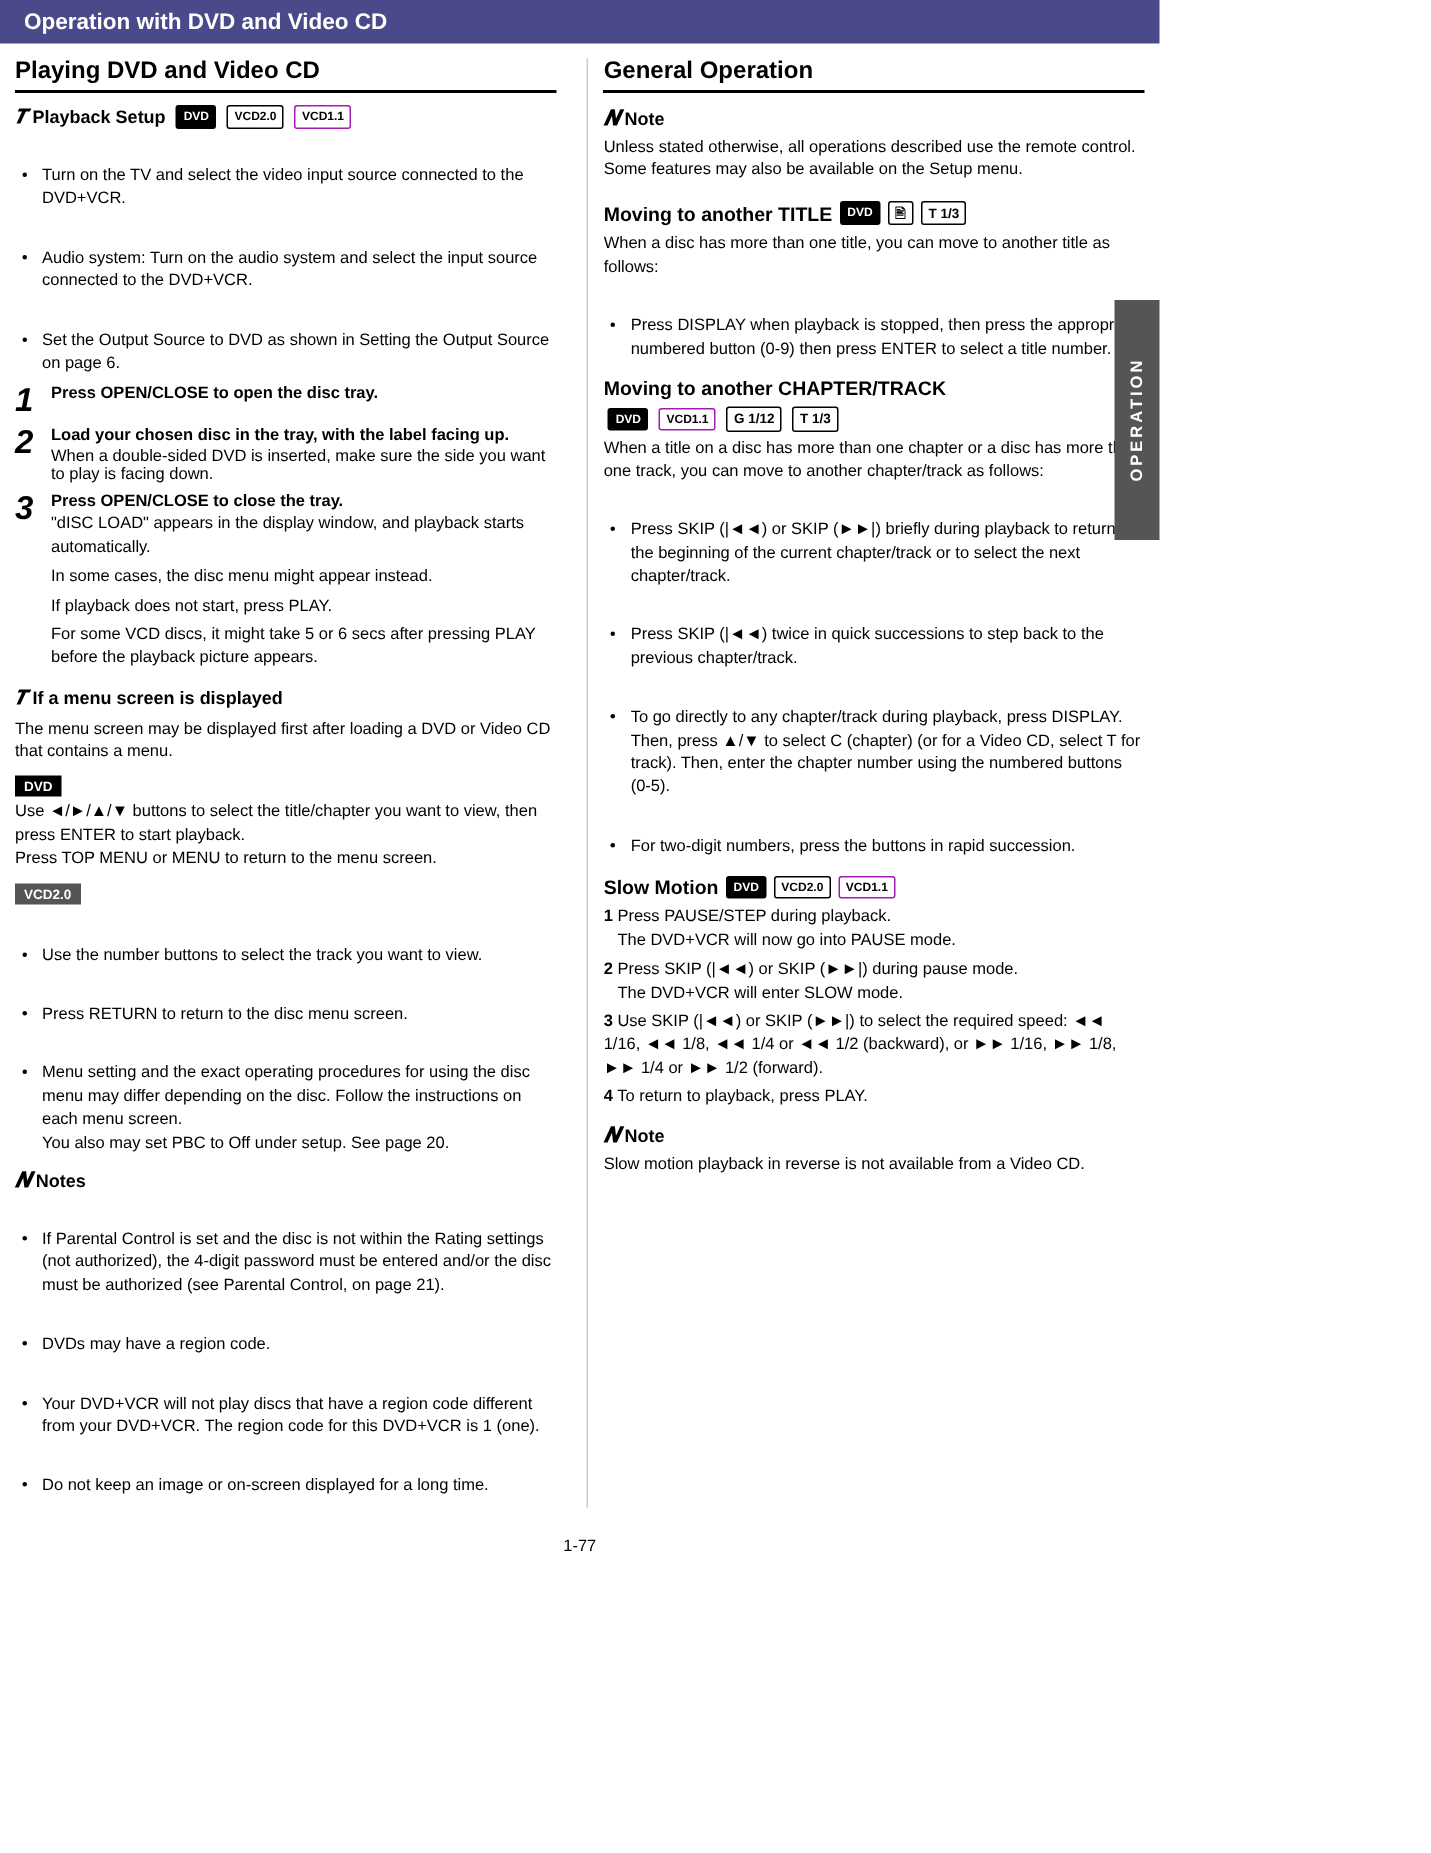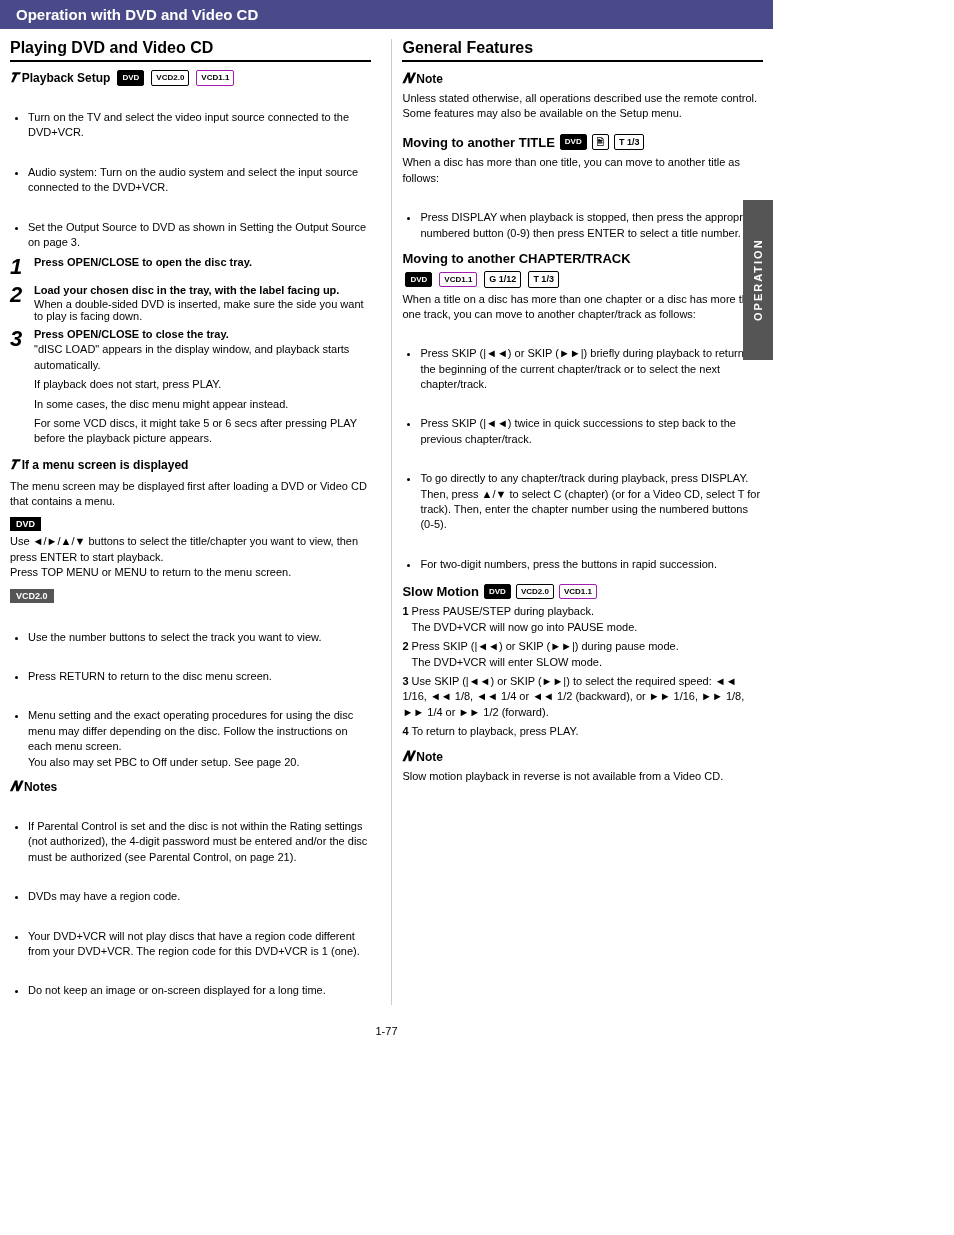--- a/index.html
+++ b/index.html
@@ -238,21 +238,21 @@
         <span class="playback-icon">𝑻</span>
         <span>Playback Setup</span>
         <span class="badge badge-dvd">DVD</span>
         <span class="badge badge-vcd20">VCD2.0</span>
         <span class="badge badge-vcd11">VCD1.1</span>
       </div>
 
       <ul class="bullet-list">
         <li>Turn on the TV and select the video input source connected to the DVD+VCR.</li>
         <li>Audio system: Turn on the audio system and select the input source connected to the DVD+VCR.</li>
-        <li>Set the Output Source to DVD as shown in Setting the Output Source on page 3.</li>
+        <li>Set the Output Source to DVD as shown in Setting the Output Source on page 6.</li>
       </ul>
 
       
       <div class="step">
         <div class="step-num">1</div>
         <div class="step-content">
           <strong>Press OPEN/CLOSE to open the disc tray.</strong>
         </div>
       </div>
 
@@ -262,22 +262,22 @@
           <strong>Load your chosen disc in the tray, with the label facing up.</strong>
           <span>When a double-sided DVD is inserted, make sure the side you want to play is facing down.</span>
         </div>
       </div>
 
       <div class="step">
         <div class="step-num">3</div>
         <div class="step-content">
           <strong>Press OPEN/CLOSE to close the tray.</strong>
           <p>"dISC LOAD" appears in the display window, and playback starts automatically.</p>
+          <p>In some cases, the disc menu might appear instead.</p>
           <p>If playback does not start, press PLAY.</p>
-          <p>In some cases, the disc menu might appear instead.</p>
           <p>For some VCD discs, it might take 5 or 6 secs after pressing PLAY before the playback picture appears.</p>
         </div>
       </div>
 
       
       <div class="playback-heading">
         <span class="playback-icon">𝑻</span>
         <span>If a menu screen is displayed</span>
       </div>
       <p>The menu screen may be displayed first after loading a DVD or Video CD that contains a menu.</p>
@@ -303,21 +303,21 @@
         <li>If Parental Control is set and the disc is not within the Rating settings (not authorized), the 4-digit password must be entered and/or the disc must be authorized (see Parental Control, on page 21).</li>
         <li>DVDs may have a region code.</li>
         <li>Your DVD+VCR will not play discs that have a region code different from your DVD+VCR. The region code for this DVD+VCR is 1 (one).</li>
         <li>Do not keep an image or on-screen displayed for a long time.</li>
       </ul>
 
     </div>
 
     <div class="right-col">
 
-      <div class="section-title">General Features</div>
+      <div class="section-title">General Operation</div>
 
       <div class="note-heading">
         <span class="note-icon">𝑵</span>
         <span> Note</span>
       </div>
       <p>Unless stated otherwise, all operations described use the remote control. Some features may also be available on the Setup menu.</p>
 
       <div class="subsection-title-row">
         <span class="subsection-title">Moving to another TITLE</span>
         <span class="badge badge-dvd">DVD</span>

